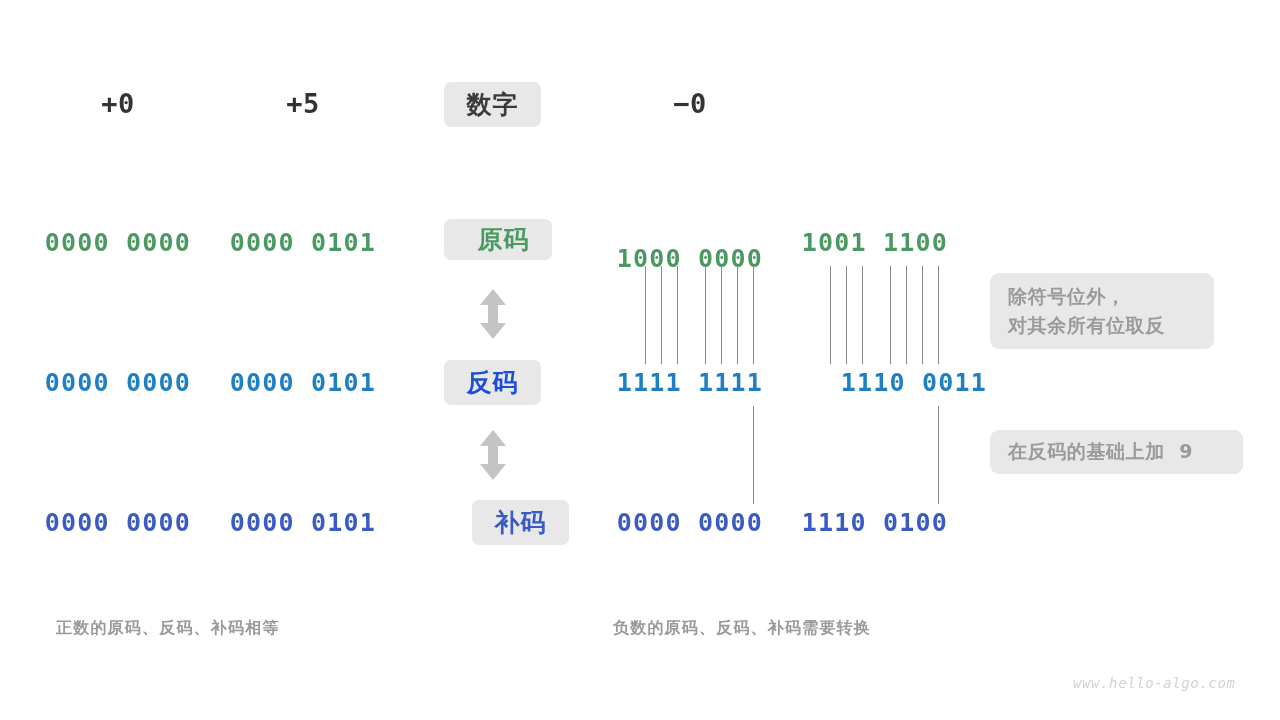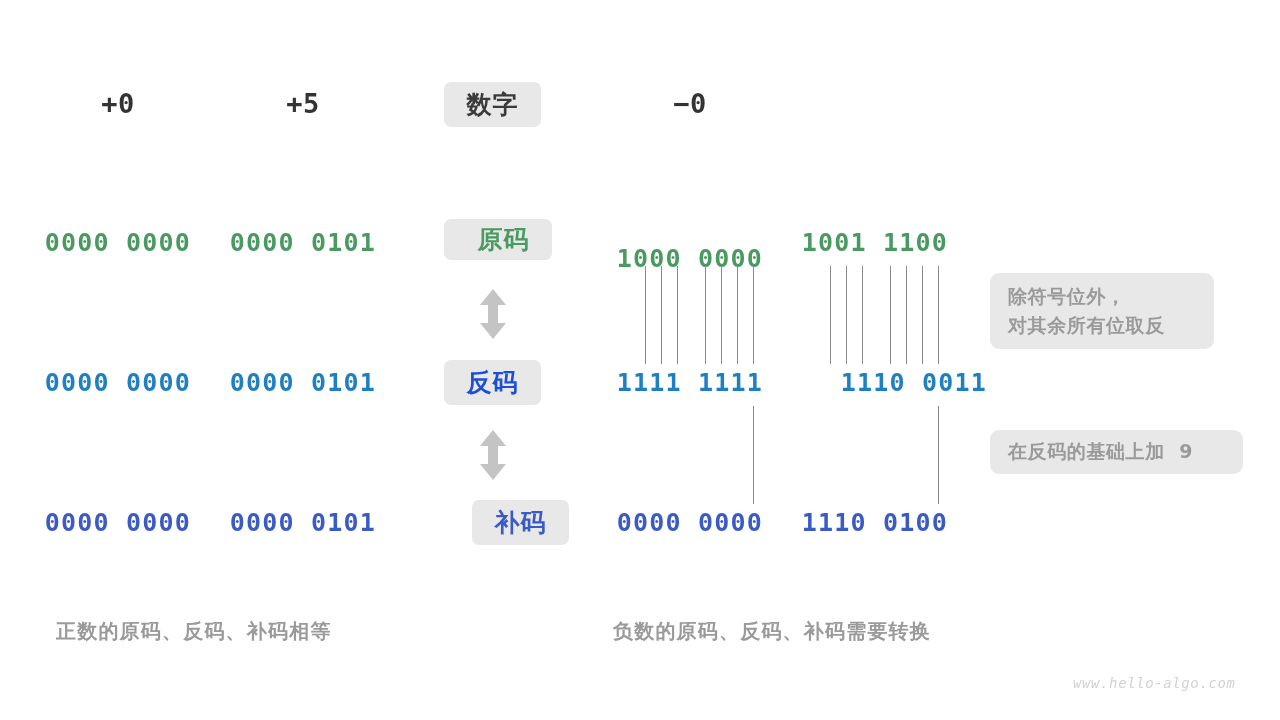--- a/index.html
+++ b/index.html
@@ -90,21 +90,21 @@
     justify-content: center;
     padding: 12px 18px;
     box-sizing: border-box;
     letter-spacing: 0.6px;
   }
   .callout-line { white-space: pre; }
 
   
   .caption {
     color: #9A9A9A;
-    font-size: 20px;
+    font-size: 16px;
     font-weight: bold;
     letter-spacing: 1.2px;
     white-space: nowrap;
   }
 
   
   .watermark {
     font-family: "DejaVu Sans Mono", monospace;
     font-size: 14px;
     color: #D2D2D2;

